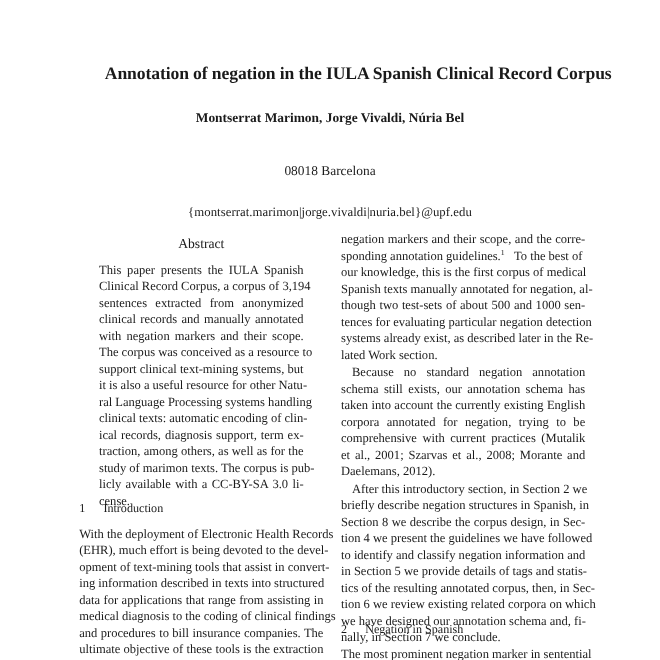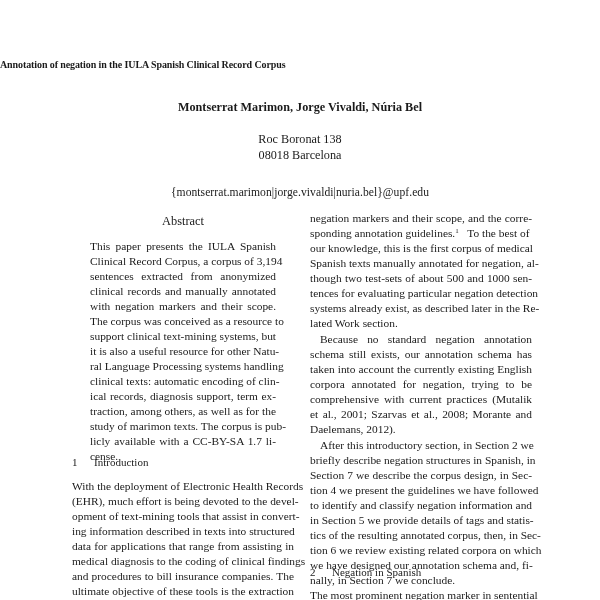--- a/index.html
+++ b/index.html
@@ -1,20 +1,20 @@
 <!DOCTYPE html>
 <html><head>
 <meta charset="utf-8">
 <style>
   html, body { margin: 0; padding: 0; background: #ffffff; }
   body { width: 600px; height: 600px; position: relative; overflow: hidden;
          font-family: "Liberation Serif", "DejaVu Serif", serif; color: #1a1a1a; }
   .page { position: absolute; left: 0; top: 0; width: 600px; height: 600px; background: #fff; }
-  .title { position: absolute; left: 0; width: 556px; top: 59px; text-align: left;
-           font-weight: bold; font-size: 10px; letter-spacing: -0.1px; }
+  .title { position: absolute; left: 0; width: 556px; top: 59px; text-align: right;
+           font-weight: bold; font-size: 16px; letter-spacing: -0.1px; }
   .hdr { position: absolute; left: 0; width: 600px; text-align: center; font-size: 12.2px; line-height: 16px; }
   .authors { top: 99px; font-weight: bold; }
   .aff1 { top: 115px; }
   .aff2 { top: 131px; }
   .aff3 { top: 147px; }
   .email { top: 163px; font-family: Liberation Serif, serif; font-size: 11.6px; letter-spacing: 0.05px; margin-top: 22px; }
   .abstract-head { position: absolute; left: 72px; width: 222px; top: 214px; text-align: center;
                    font-weight: normal; font-size: 12.4px; }
   .sec-head { position: absolute; font-weight: normal; font-size: 11px; }
   .sec-head .num { display: inline-block; width: 22px; }
@@ -28,40 +28,39 @@
   sup { font-size: 7px; line-height: 0; vertical-align: 4px; }
 </style>
 </head>
 <body>
 
 <div class="page">
 
   <div class="title">Annotation of negation in the IULA Spanish Clinical Record Corpus</div>
 
   <div class="hdr authors">Montserrat Marimon, Jorge Vivaldi, Núria Bel</div>
-  <div class="hdr aff2">Roc Boronat 138</div>
   <div class="hdr aff3">08018 Barcelona</div>
   <div class="hdr email">{montserrat.marimon|jorge.vivaldi|nuria.bel}@upf.edu</div>
 
   <div class="abstract-head">Abstract</div>
   <div class="abs">
     <div class="line" style="top:239px">This paper presents the IULA Spanish</div>
     <div class="line" style="top:254px">Clinical Record Corpus, a corpus of 3,194</div>
     <div class="line" style="top:269px">sentences extracted from anonymized</div>
     <div class="line" style="top:284px">clinical records and manually annotated</div>
     <div class="line" style="top:299px">with negation markers and their scope.</div>
     <div class="line" style="top:314px">The corpus was conceived as a resource to</div>
     <div class="line" style="top:329px">support clinical text-mining systems, but</div>
     <div class="line" style="top:344px">it is also a useful resource for other Natu-</div>
     <div class="line" style="top:359px">ral Language Processing systems handling</div>
     <div class="line" style="top:374px">clinical texts: automatic encoding of clin-</div>
     <div class="line" style="top:389px">ical records, diagnosis support, term ex-</div>
     <div class="line" style="top:404px">traction, among others, as well as for the</div>
     <div class="line" style="top:419px">study of marimon texts. The corpus is pub-</div>
-    <div class="line" style="top:434px">licly available with a CC-BY-SA 1.7 li-</div>
+    <div class="line" style="top:434px">licly available with a CC-BY-SA 3.0 li-</div>
     <div class="line last" style="top:449px">cense.</div>
   </div>
 
   <div class="sec-head" style="left:72px; top:456px">
     <span class="num">1</span><span>Introduction</span>
   </div>
   <div class="intro">
     <div class="line" style="top:479px">With the deployment of Electronic Health Records</div>
     <div class="line" style="top:494px">(EHR), much effort is being devoted to the devel-</div>
     <div class="line" style="top:509px">opment of text-mining tools that assist in convert-</div>
@@ -88,21 +87,21 @@
     <div class="line indent" style="top:332px">Because no standard negation annotation</div>
     <div class="line" style="top:347px">schema still exists, our annotation schema has</div>
     <div class="line" style="top:362px">taken into account the currently existing English</div>
     <div class="line" style="top:377px">corpora annotated for negation, trying to be</div>
     <div class="line" style="top:392px">comprehensive with current practices (Mutalik</div>
     <div class="line" style="top:407px">et al., 2001; Szarvas et al., 2008; Morante and</div>
     <div class="line last" style="top:422px">Daelemans, 2012).</div>
 
     <div class="line indent" style="top:438px">After this introductory section, in Section 2 we</div>
     <div class="line" style="top:453px">briefly describe negation structures in Spanish, in</div>
-    <div class="line" style="top:468px">Section 7 we describe the corpus design, in Sec-</div>
+    <div class="line" style="top:468px">Section 8 we describe the corpus design, in Sec-</div>
     <div class="line" style="top:483px">tion 4 we present the guidelines we have followed</div>
     <div class="line" style="top:498px">to identify and classify negation information and</div>
     <div class="line" style="top:513px">in Section 5 we provide details of tags and statis-</div>
     <div class="line" style="top:528px">tics of the resulting annotated corpus, then, in Sec-</div>
     <div class="line" style="top:543px">tion 6 we review existing related corpora on which</div>
     <div class="line" style="top:558px">we have designed our annotation schema and, fi-</div>
     <div class="line last" style="top:573px">nally, in Section 7 we conclude.</div>
 
     <div class="sec-head" style="left:310px; top:566px">
       <span class="num">2</span><span>Negation in Spanish</span>

